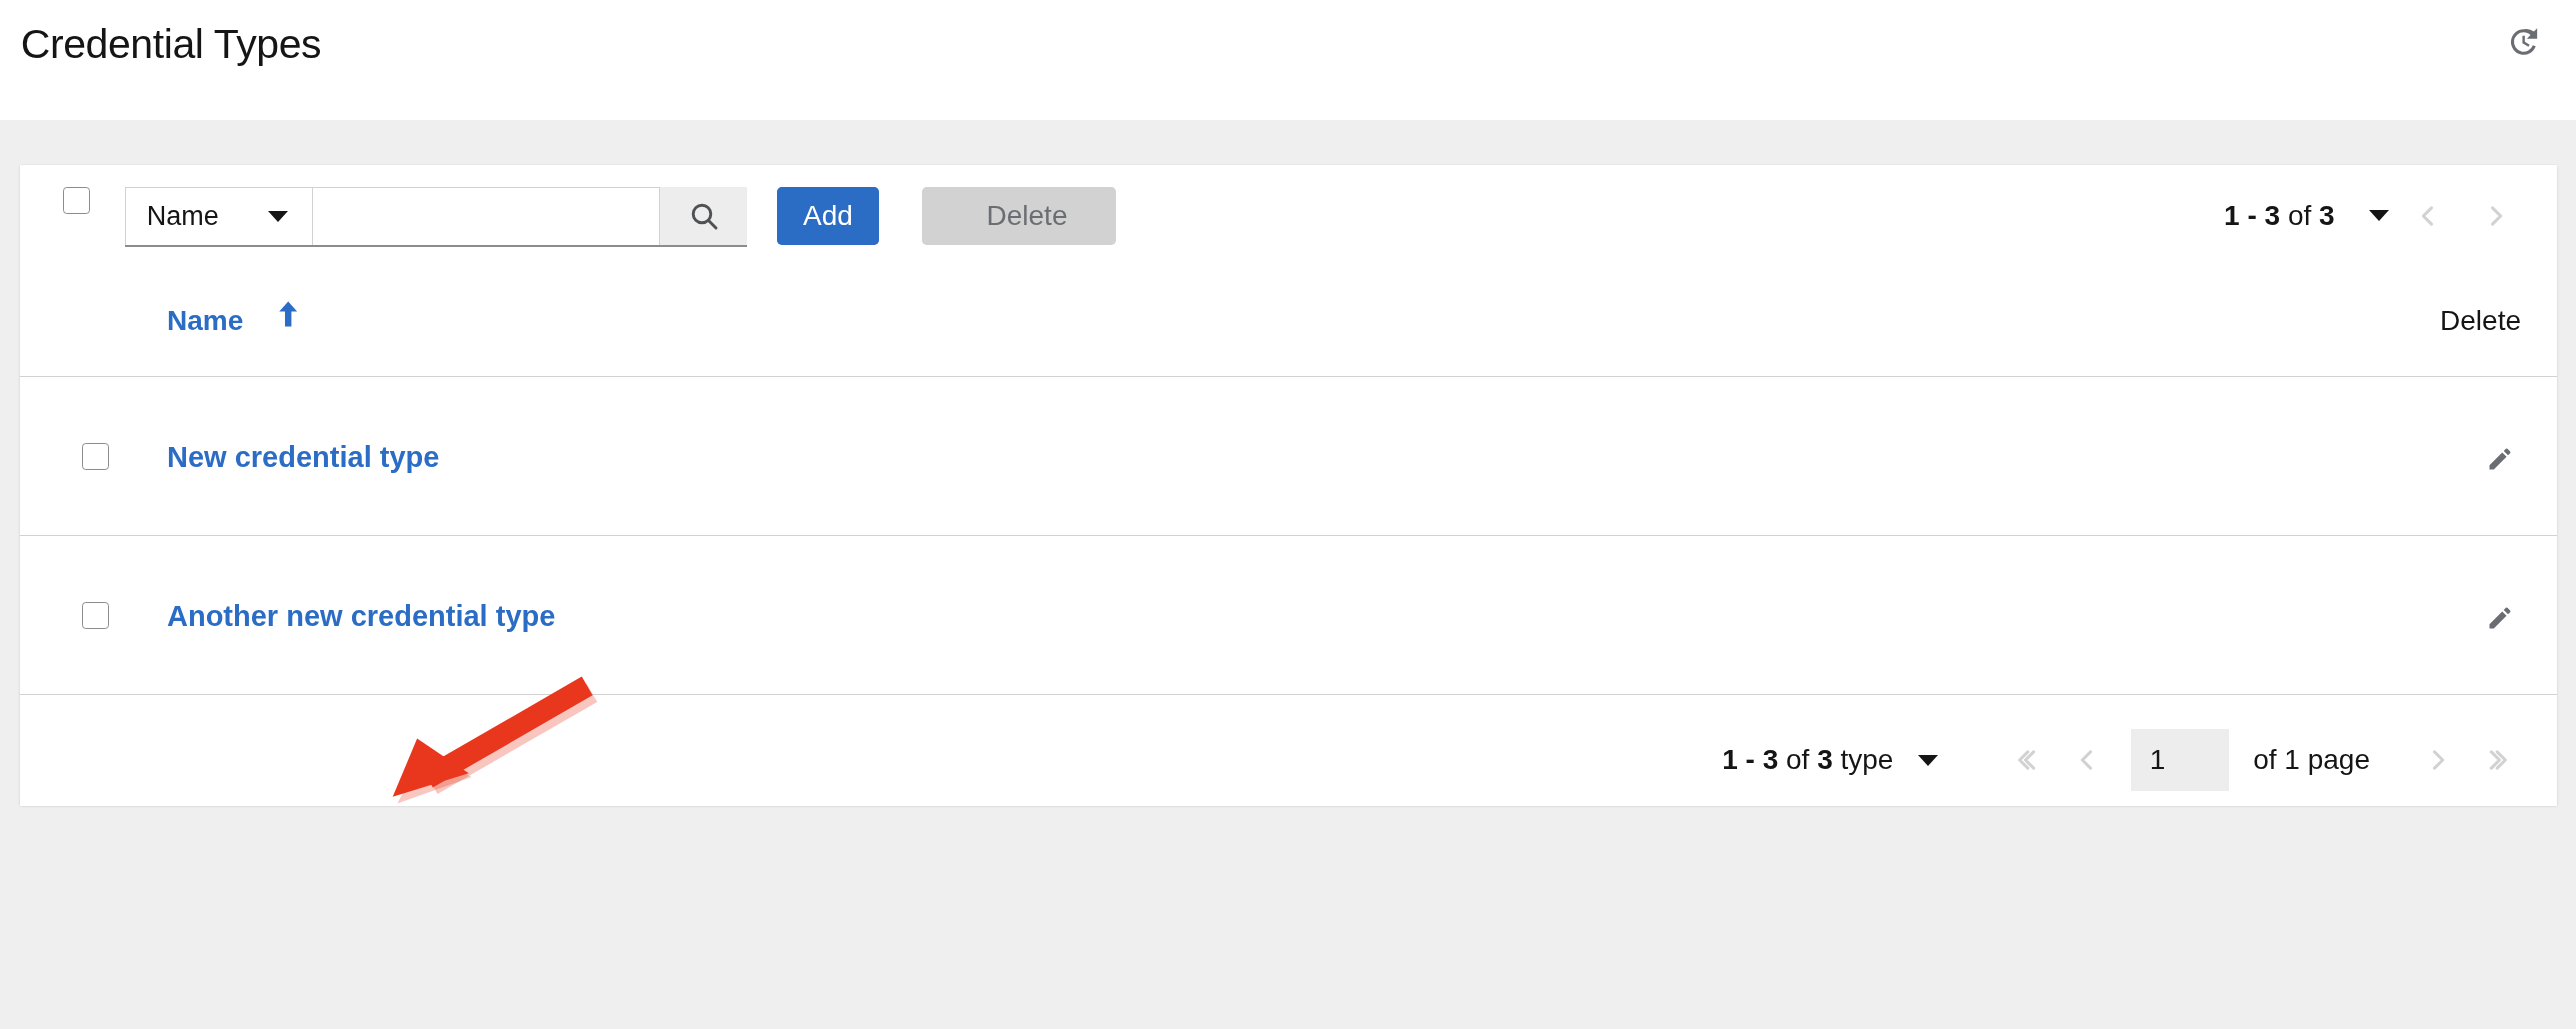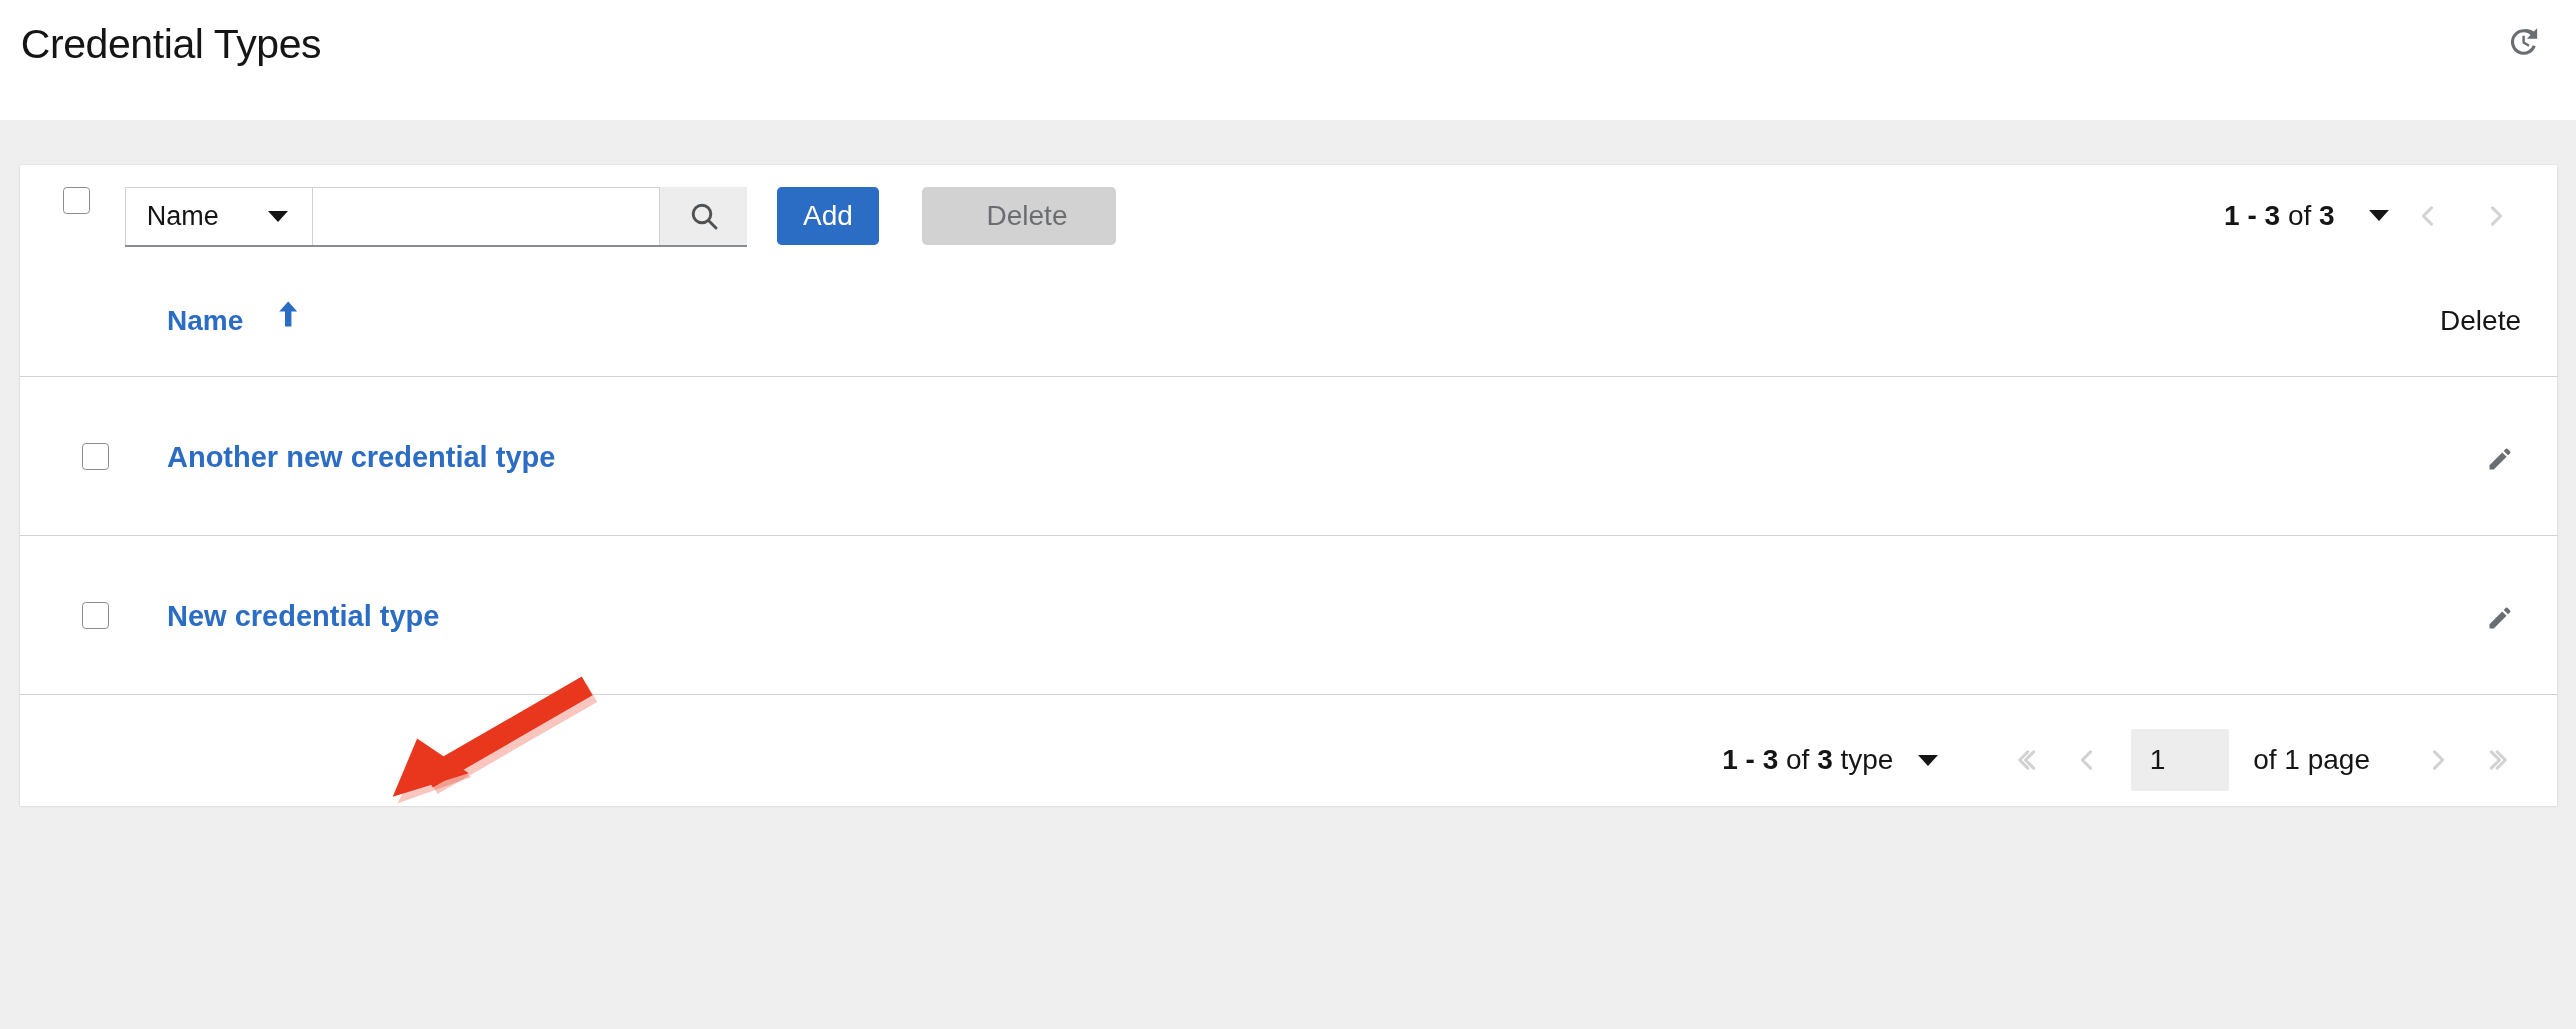--- a/index.html
+++ b/index.html
@@ -322,31 +322,31 @@
     <span class="sort-arrow">
       <svg width="24.4" height="28" viewBox="0 0 16 20" fill="#2b6cc4" aria-hidden="true">
         <path d="M8 1 L14.4 8.2 H10.3 V19 H5.7 V8.2 H1.6 Z"></path>
       </svg>
     </span>
     <span class="th-actions">Delete</span>
   </div>
 
   <div class="trow">
     <input type="checkbox" class="cb row-cb" style="">
-    <a class="row-name">Another new credential type</a>
+    <a class="row-name">New credential type</a>
     <span class="row-edit">
       <svg width="28" height="28" viewBox="0 0 24 24" fill="#6a6e73" aria-hidden="true">
         <path d="M3 17.3V21h3.7L17.6 10.1l-3.7-3.7L3 17.3zM20.7 7a1 1 0 0 0 0-1.4l-2.3-2.3a1 1 0 0 0-1.4 0l-1.8 1.8 3.7 3.7L20.7 7z"></path>
       </svg>
     </span>
   </div>
 
   <div class="trow">
     <input type="checkbox" class="cb row-cb" style="">
-    <a class="row-name">New credential type</a>
+    <a class="row-name">Another new credential type</a>
     <span class="row-edit">
       <svg width="28" height="28" viewBox="0 0 24 24" fill="#6a6e73" aria-hidden="true">
         <path d="M3 17.3V21h3.7L17.6 10.1l-3.7-3.7L3 17.3zM20.7 7a1 1 0 0 0 0-1.4l-2.3-2.3a1 1 0 0 0-1.4 0l-1.8 1.8 3.7 3.7L20.7 7z"></path>
       </svg>
     </span>
   </div>
 
 
   <div class="tfoot">
     <div class="foot-pager">

